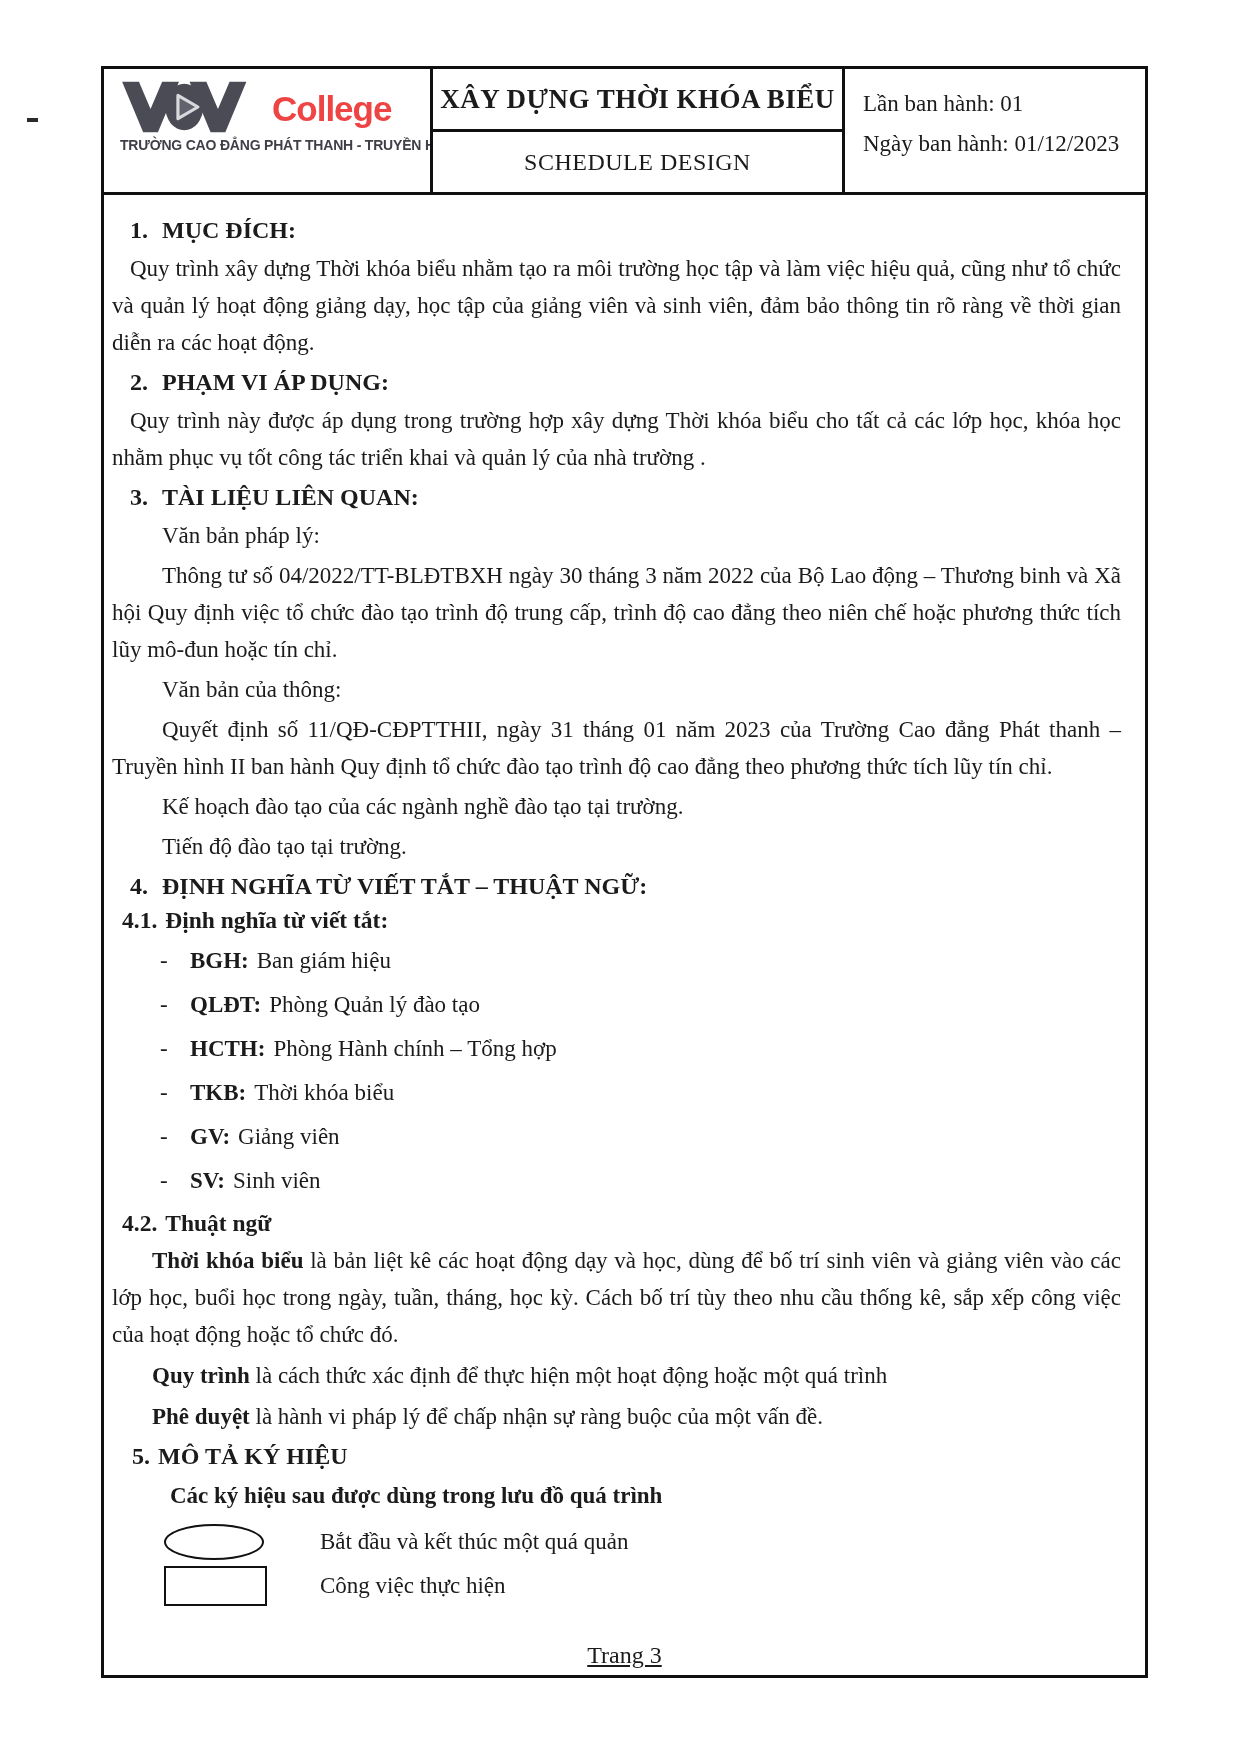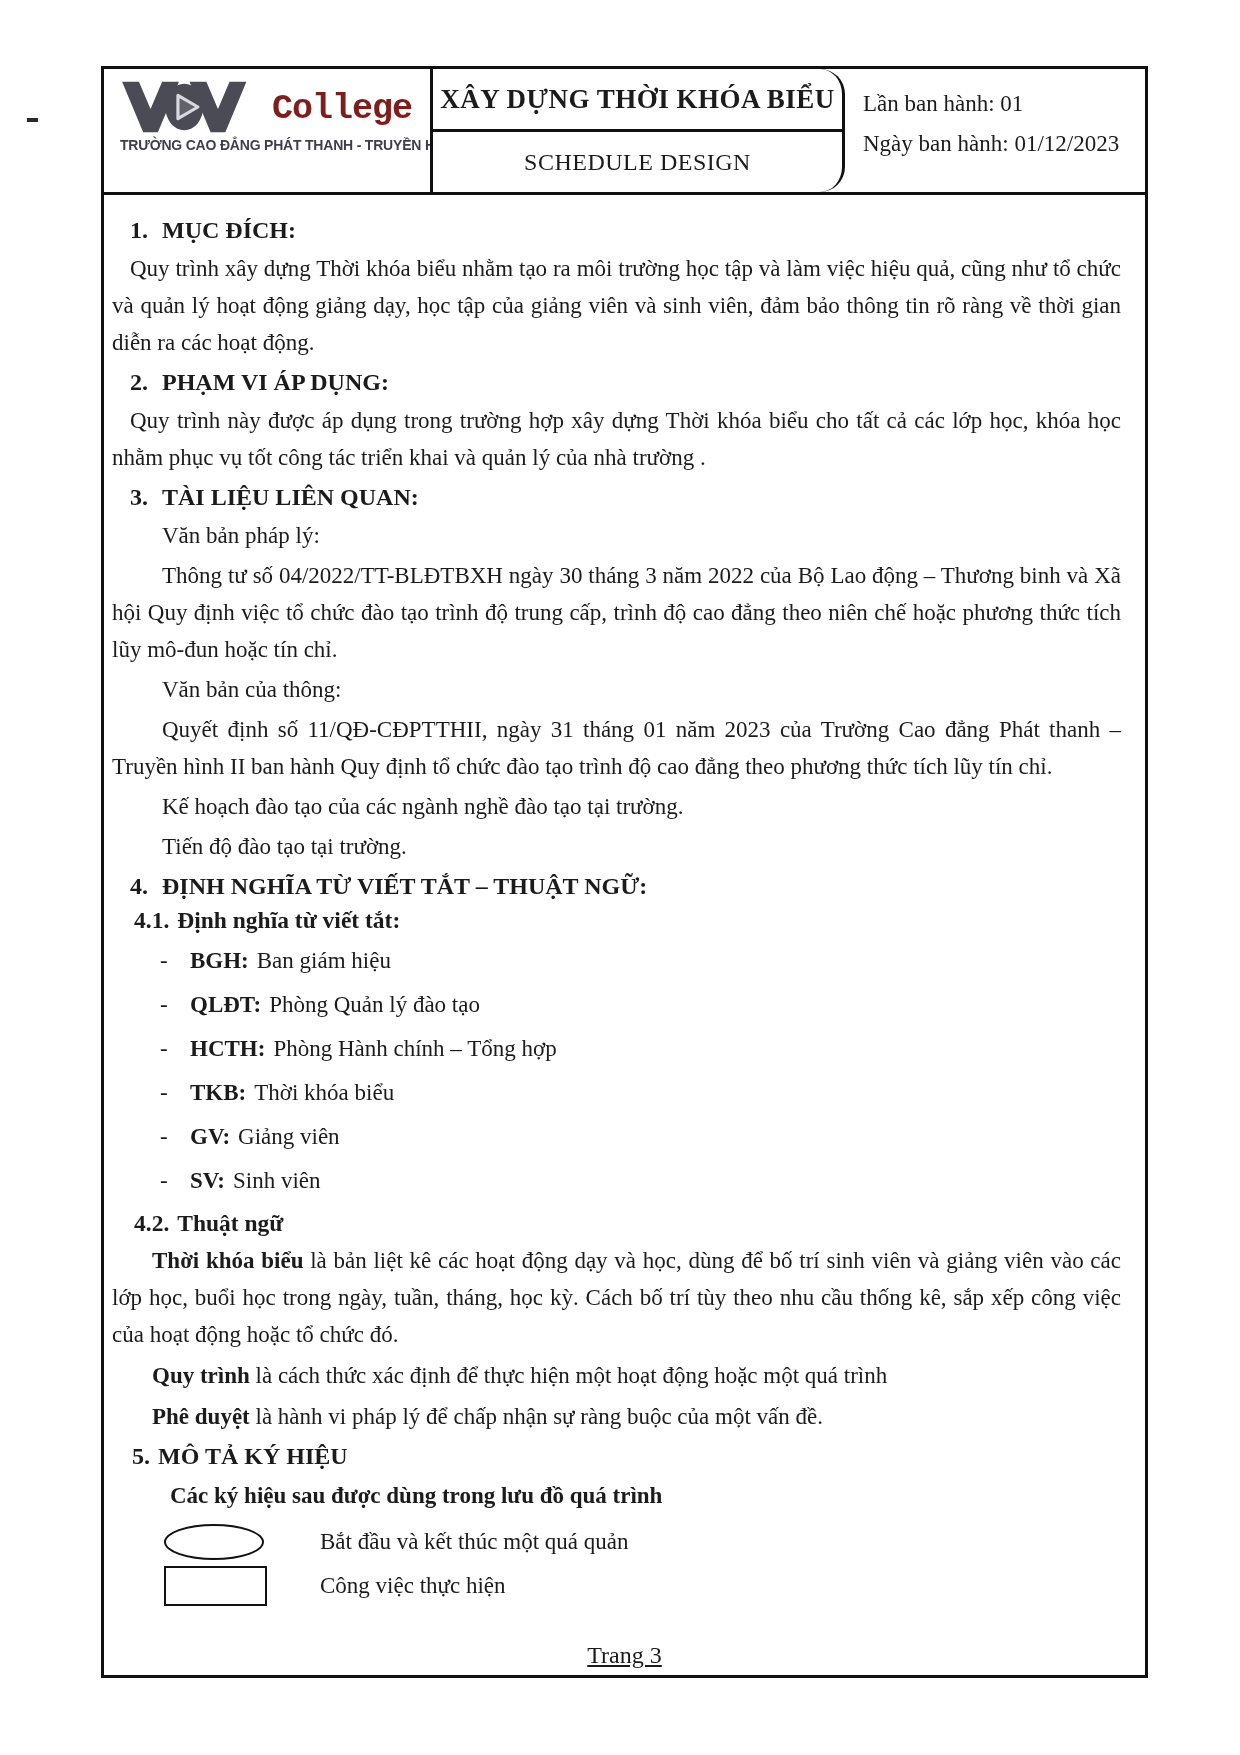--- a/index.html
+++ b/index.html
@@ -16,44 +16,44 @@
     position:absolute; left:101px; top:66px; width:1047px; height:1612px;
     border:3px solid #101010; background:#fff;
   }
 
   
   .doc-header {
     display:grid; grid-template-columns:329px 412px 1fr;
     height:126px; border-bottom:3px solid #101010;
   }
   .hdr-cell-logo { border-right:3px solid #101010; position:relative; overflow:hidden; }
-  .hdr-cell-title { border-right:3px solid #101010; display:flex; flex-direction:column;border-radius:25px; }
+  .hdr-cell-title { border-right:3px solid #101010; display:flex; flex-direction:column; }
   .title-row { flex:1; display:flex; align-items:center; justify-content:center; }
   .title-row.vi { border-bottom:3px solid #101010; font-weight:bold; font-size:27px; letter-spacing:.5px; }
   .title-row.en { font-size:24px; letter-spacing:.5px; }
   .hdr-cell-issue { padding:15px 0 0 18px; font-size:23px; line-height:40px; }
 
   
   .logo-wrap { position:absolute; left:16px; top:10px; width:300px; }
   .logo-line { display:flex; align-items:flex-end; }
   .logo-college {
-    font-family:Liberation Mono, monospace; font-weight:bold;
-    font-size:35px; color:#7f1d1d; letter-spacing:-1px; margin:0 0 6px -6px;
+    font-family:Liberation Sans, sans-serif; font-weight:bold;
+    font-size:35px; color:#ef4444; letter-spacing:-1px; margin:0 0 6px -6px;
   }
   .logo-caption {
     font-family:"Liberation Sans", sans-serif; font-weight:bold;
     font-size:14px; letter-spacing:-0.2px; color:#3f3f48;
     white-space:nowrap; margin-top:2px;
   }
 
   
   .doc-body { padding:14px 24px 0 8px; font-size:23px; }
   .h-main { font-weight:bold; font-size:24px; margin:8px 0 6px 18px; }
   .h-main .h-num { margin-right:14px; }
-  .h-sub { font-weight:bold; font-size:23.5px; margin:7px 0 5px 22px; }
+  .h-sub { font-weight:bold; font-size:23.5px; margin:7px 0 5px 10px; }
   .h-sub .h-num { margin-right:8px; }
   p.para { text-align:justify; text-indent:18px; line-height:37px; margin:2px 0; }
   p.para-ind { text-align:justify; text-indent:50px; line-height:37px; margin:3px 0; }
   .abbr-list { margin:4px 0 2px 48px; }
   .abbr-item { display:flex; line-height:44px; }
   .abbr-item .dash { width:30px; }
   .abbr-item .abbr { font-weight:bold; margin-right:8px; }
   .term-para { text-align:justify; text-indent:40px; line-height:37px; margin:4px 0; }
   .term-para .term { font-weight:bold; }
   .sym-intro { font-weight:bold; margin:8px 0 8px 58px; line-height:36px; }

